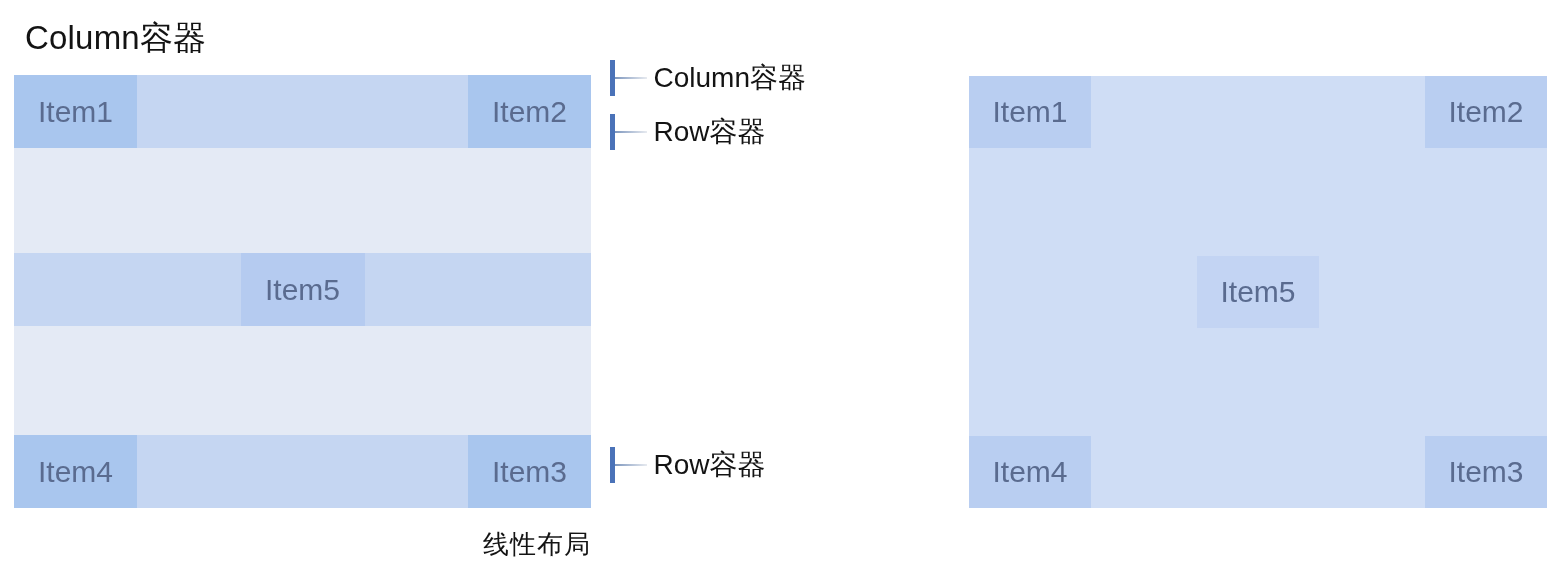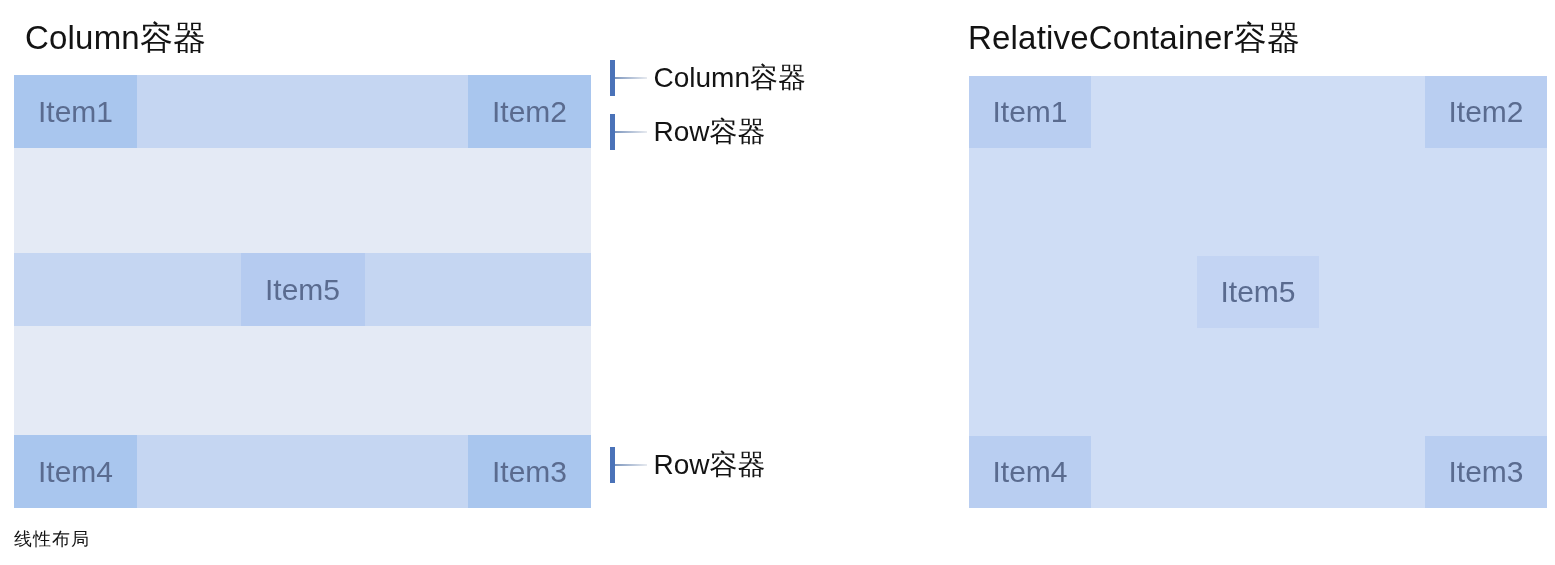--- a/index.html
+++ b/index.html
@@ -98,22 +98,22 @@
   .pos-center {
     left: 50%; top: 50%;
     transform: translate(-50%, -50%);
     background: var(--right-item5-bg, #c3d4f3);
   }
 
   
   .caption {
     position: absolute;
     top: 527px;
-    text-align: left;
-    font-size: 18px;
+    text-align: right;
+    font-size: 26px;
     color: var(--heading-text, #131313);
     letter-spacing: 1px;
   }
   .caption-left  { left: 14px;  width: 577px; }
   .caption-right { left: 969px; width: 578px; }
 
   
   .annotation {
     position: absolute;
     left: 610px;
@@ -187,21 +187,20 @@
     <span class="anno-tick"></span>
     <span class="anno-line"></span>
     <span class="anno-label">Row容器</span>
   </div>
   <div class="annotation anno-3">
     <span class="anno-tick"></span>
     <span class="anno-line"></span>
     <span class="anno-label">Row容器</span>
   </div>
 
-  <h2 class="panel-title title-right">RelativeContainer容器</h2>
 
   <div class="relative-container">
     <div class="rel-item pos-top-left">
       <span>Item1</span>
     </div>
     <div class="rel-item pos-top-right">
       <span>Item2</span>
     </div>
     <div class="rel-item pos-center">
       <span>Item5</span>

